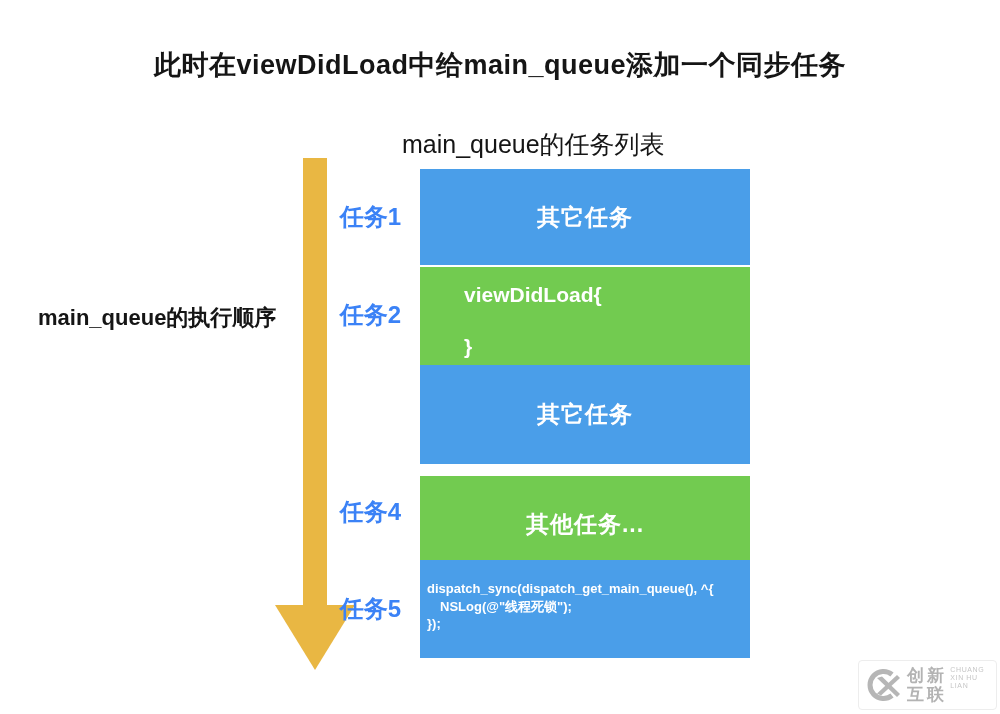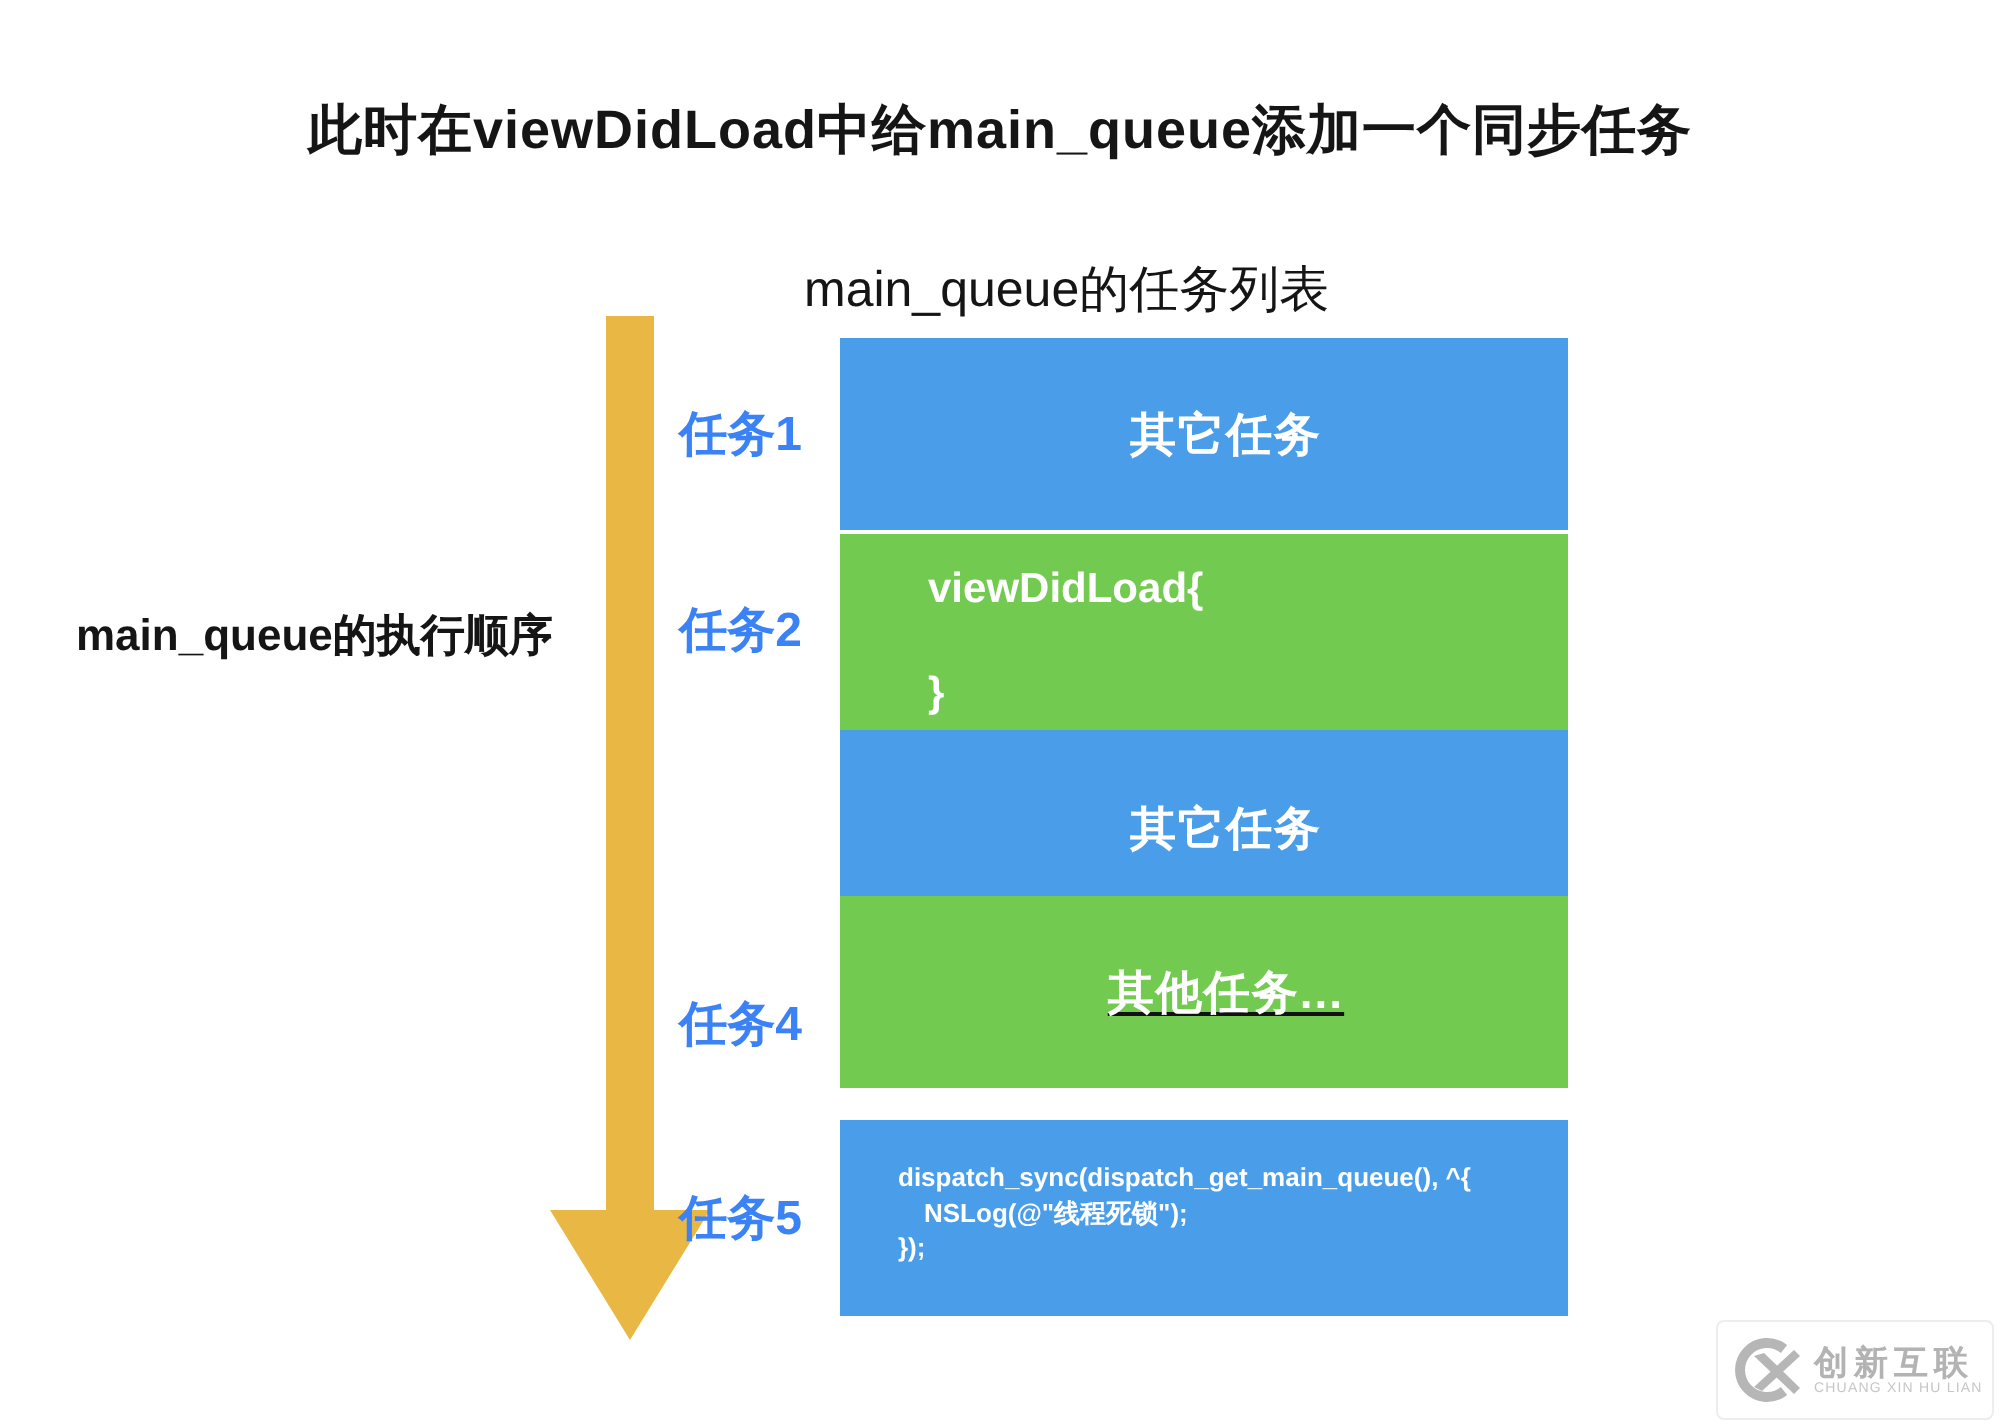--- a/index.html
+++ b/index.html
@@ -57,23 +57,22 @@
     display: flex;
     align-items: center;
     justify-content: flex-end;
     font-size: 24px;
     font-weight: bold;
     color: #3b82f6;
   }
   .task-block {
     position: absolute;
     left: 420px;
-    width: 364px;
+    width: 330px;
     box-sizing: border-box;
-    padding-left: 22px;
   }
   .block-blue  { background: #4a9ee9; }
   .block-green { background: #72cb50; }
   .block-center-text {
     width: 100%;
     height: 100%;
     display: flex;
     align-items: center;
     justify-content: center;
     color: #ffffff;
@@ -115,21 +114,21 @@
     height: 50px;
     background: #ffffff;
     border: 1px solid #ededed;
     border-radius: 4px;
     display: flex;
     align-items: center;
     padding-left: 5px;
     box-sizing: border-box;
   }
   .wm-icon { width: 40px; height: 40px; flex: 0 0 auto; }
-  .wm-text { margin-left: 3px; display: flex; flex-direction: column; }
+  .wm-text { margin-left: 3px; display: flex; flex-direction: row; }
   .wm-name {
     font-size: 17px;
     font-weight: bold;
     color: #b3b3b3;
     letter-spacing: 3px;
     line-height: 19px;
   }
   .wm-sub {
     font-size: 7px;
     color: #c6c6c6;
@@ -164,21 +163,21 @@
 
   <div class="task-block block-green" style="top:267px;height:100px;">
     <div class="vdl-line1">viewDidLoad{</div>
     <div class="vdl-line2">}</div>
   </div>
 
   <div class="task-block block-blue" style="top:365px;height:99px;">
     <div class="block-center-text">其它任务</div>
   </div>
 
-  <div class="task-block block-green" style="top:448px;height:96px;text-decoration:underline;">
+  <div class="task-block block-green" style="top:476px;height:96px;">
     <div class="block-center-text">其他任务...</div>
   </div>
 
   <div class="task-block block-blue" style="top:560px;height:98px;">
     <div class="code-block">
       <div>dispatch_sync(dispatch_get_main_queue(), ^{</div>
       <div class="code-line-indent">NSLog(@"线程死锁");</div>
       <div>});</div>
     </div>
   </div>

